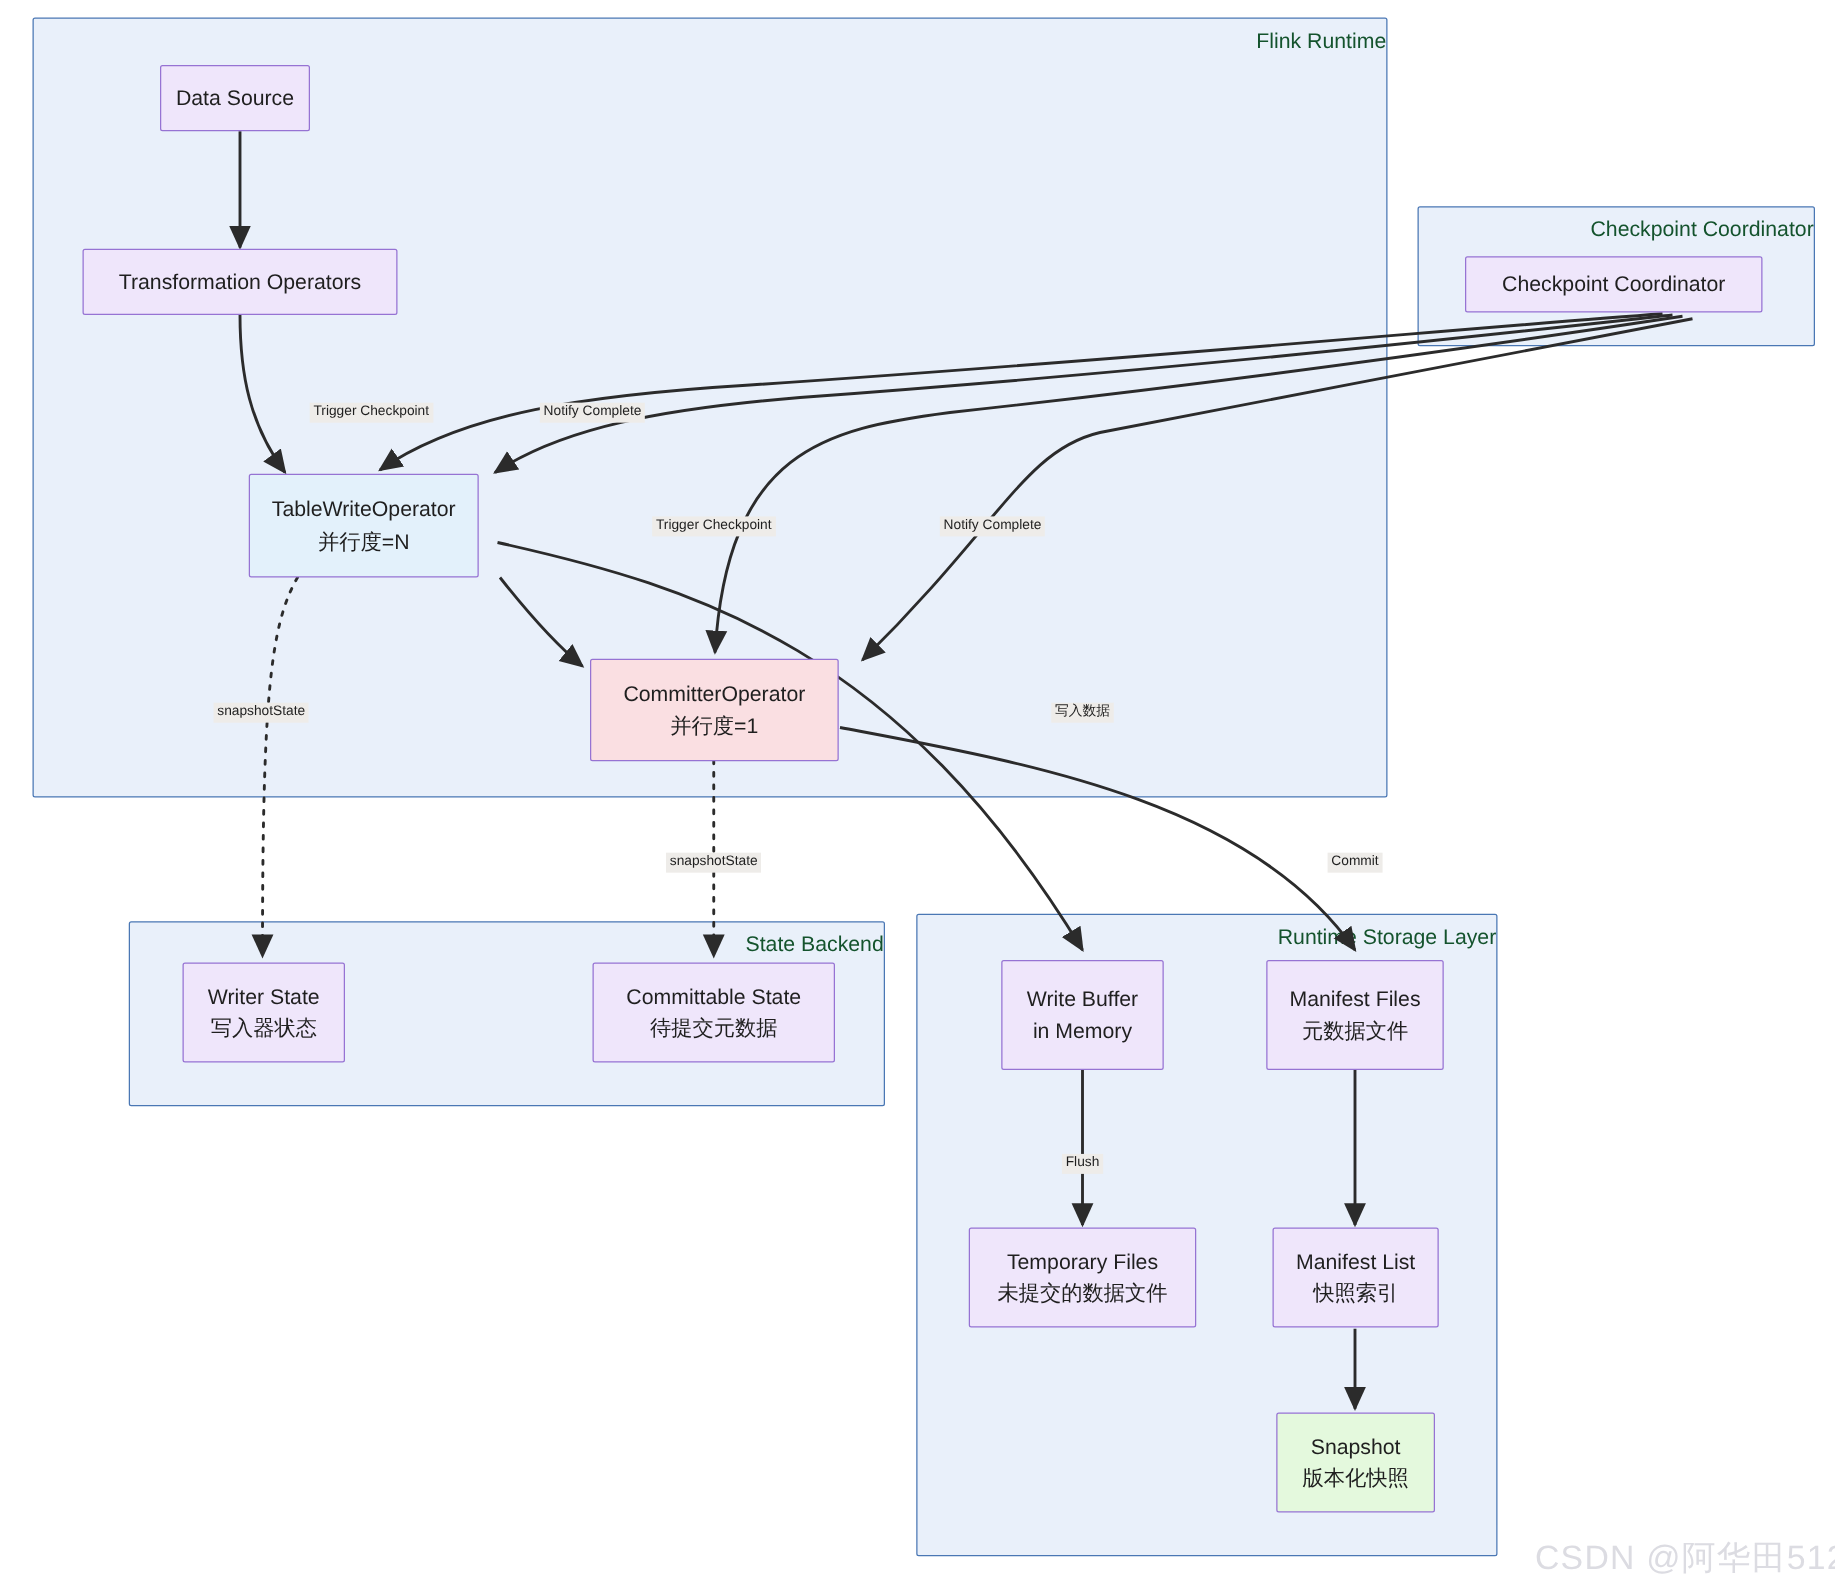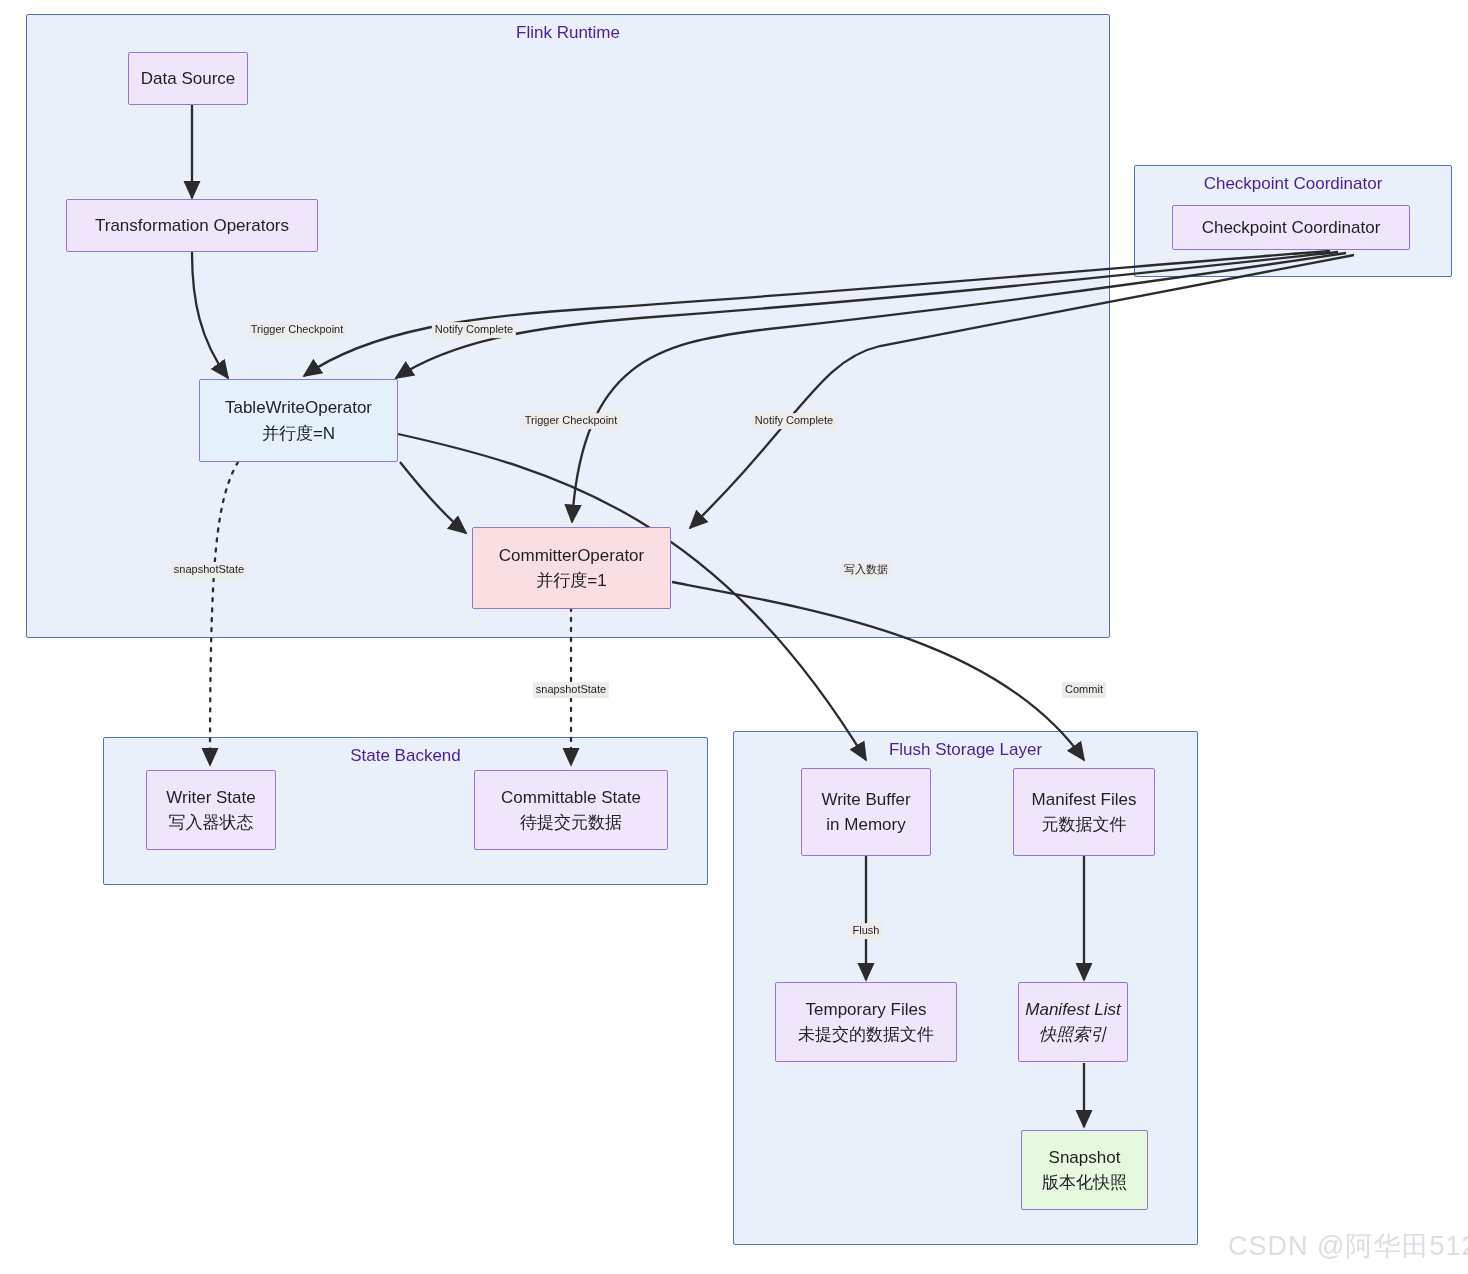--- a/index.html
+++ b/index.html
@@ -30,23 +30,23 @@
     background: #e9f0fa;
     border: 1.3px solid #4a77b4;
     border-radius: 2px;
     box-sizing: border-box;
   }
   .subgraph-title {
     position: absolute;
     left: 0;
     right: 0;
     top: 8px;
-    text-align: center;
+    text-align: right;
     font-size: 17px;
-    color: #4c1d95;
+    color: #14532d;
     white-space: nowrap;
   }
   .node {
     position: absolute;
     box-sizing: border-box;
     border: 1.3px solid #9673d3;
     border-radius: 2px;
     display: flex;
     flex-direction: column;
     align-items: center;
@@ -90,21 +90,21 @@
 
   <div class="subgraph" style="left:1134px; top:165px; width:318px; height:112px;">
     <div class="subgraph-title">Checkpoint Coordinator</div>
   </div>
 
   <div class="subgraph" style="left:103px; top:737px; width:605px; height:148px;">
     <div class="subgraph-title">State Backend</div>
   </div>
 
   <div class="subgraph" style="left:733px; top:731px; width:465px; height:514px;">
-    <div class="subgraph-title">Flush Storage Layer</div>
+    <div class="subgraph-title">Runtime Storage Layer</div>
   </div>
 
   <svg id="edges" viewBox="0 0 1468 1274" xmlns="http://www.w3.org/2000/svg">
     <defs>
       <marker id="ah" markerWidth="9" markerHeight="9" refX="7.6" refY="4.5" orient="auto" markerUnits="strokeWidth">
         <path d="M0,0.7 L8.4,4.5 L0,8.3 Z" fill="#2b2b2b"></path>
       </marker>
     </defs>
     <g fill="none" stroke="#2b2b2b" stroke-width="2.3" marker-end="url(#ah)">
 
@@ -139,21 +139,21 @@
   </svg>
 
   <div class="node" style="left:128px; top:52px; width:120px; height:53px;">
     <span>Data Source</span>
   </div>
 
   <div class="node" style="left:66px; top:199px; width:252px; height:53px;">
     <span>Transformation Operators</span>
   </div>
 
-  <div class="node blue" style="left:199px; top:379px; width:199px; height:83px;">
+  <div class="node blue" style="left:199px; top:379px; width:184px; height:83px;">
     <span>TableWriteOperator</span>
     <span class="l2">并行度=N</span>
   </div>
 
   <div class="node pink" style="left:472px; top:527px; width:199px; height:82px;">
     <span>CommitterOperator</span>
     <span class="l2">并行度=1</span>
   </div>
 
   <div class="node" style="left:1172px; top:205px; width:238px; height:45px;">
@@ -178,21 +178,21 @@
   <div class="node" style="left:1013px; top:768px; width:142px; height:88px;">
     <span>Manifest Files</span>
     <span class="l2">元数据文件</span>
   </div>
 
   <div class="node" style="left:775px; top:982px; width:182px; height:80px;">
     <span>Temporary Files</span>
     <span class="l2">未提交的数据文件</span>
   </div>
 
-  <div class="node" style="left:1018px; top:982px; width:110px; height:80px;font-style:italic;">
+  <div class="node" style="left:1018px; top:982px; width:133px; height:80px;">
     <span>Manifest List</span>
     <span class="l2">快照索引</span>
   </div>
 
   <div class="node green" style="left:1021px; top:1130px; width:127px; height:80px;">
     <span>Snapshot</span>
     <span class="l2">版本化快照</span>
   </div>
 
   <div class="edge-label" style="left:297px; top:330px;">Trigger Checkpoint</div>

